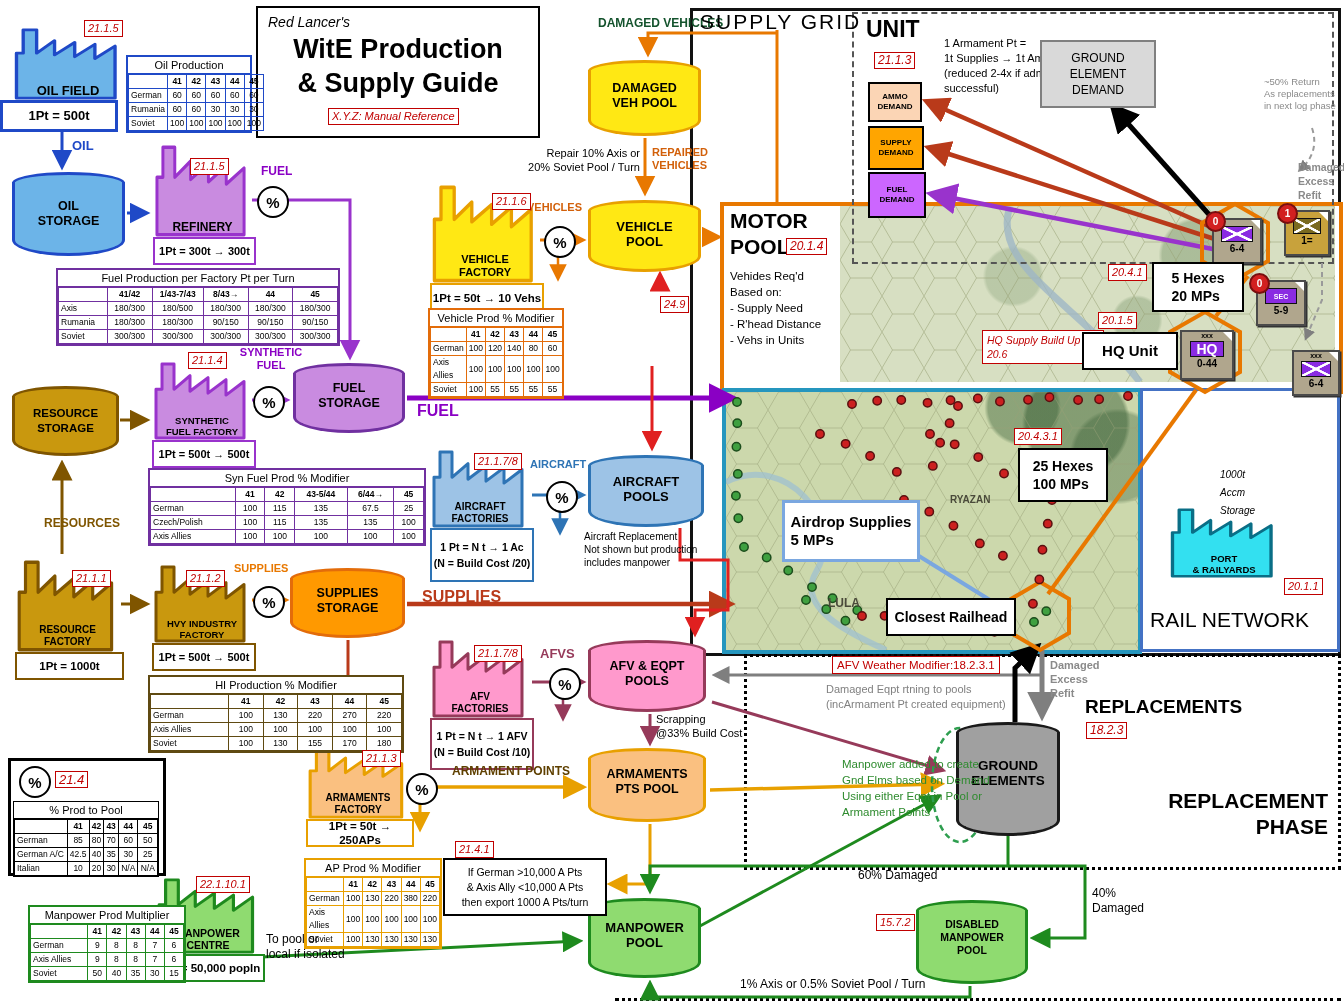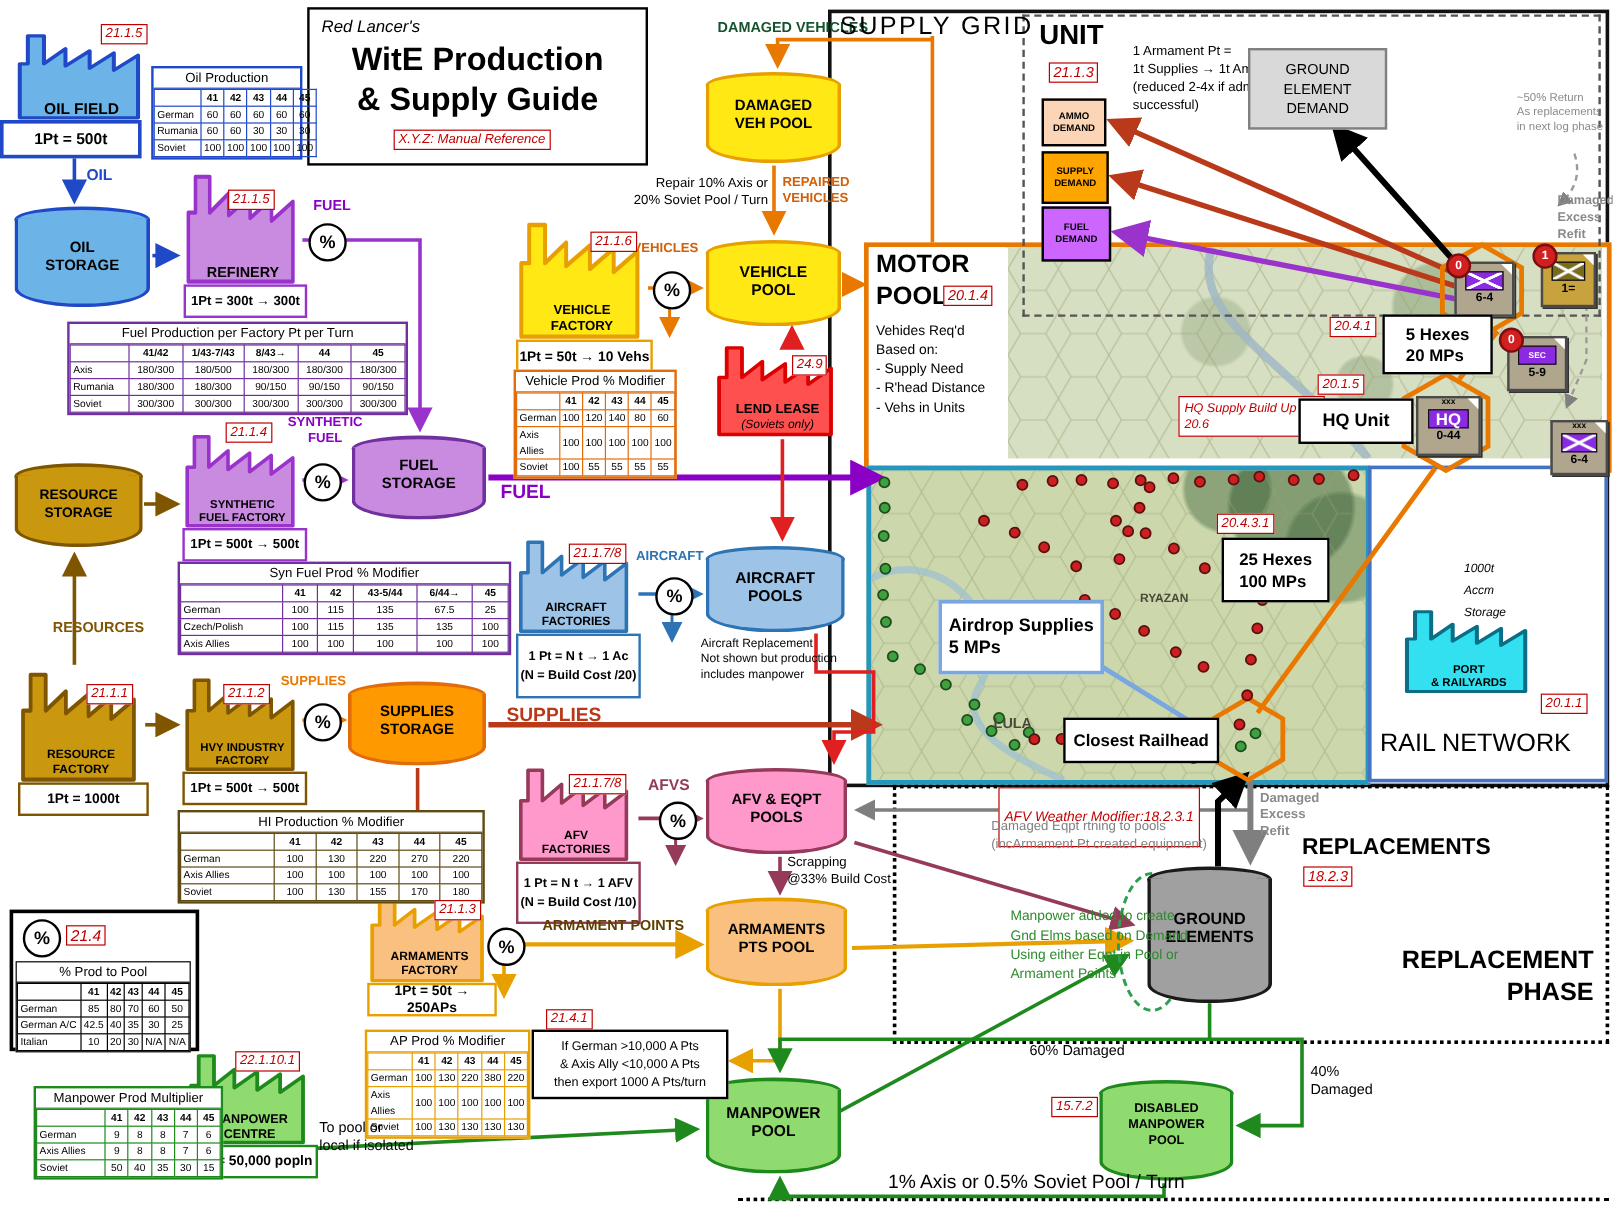--- a/index.html
+++ b/index.html
@@ -388,27 +388,20 @@
   <div class="lbl-flow" style="left:527px;top:201px;color:#D2600A;font-size:11px">VEHICLES</div>
   <div class="pct" style="left:544px;top:226px">%</div>
   <div class="cyl" style="left:588px;top:200px;width:113px;height:72px;--fc:#FFE814;--bc:#E8A000">
     <div class="capt"></div>
       <div class="tube"></div>
     <div class="lbl ml" style="top:26%;font-size:13px">VEHICLE
 POOL</div>
   </div>
   <div class="tbl ml" style="left:428px;top:308px;width:132px;--tb:#E36C0A"><div class="tbl-title">Vehicle Prod % Modifier</div><table><tbody><tr><td></td><th>41</th><th>42</th><th>43</th><th>44</th><th>45</th></tr><tr><th class="rh">German</th><td>100</td><td>120</td><td>140</td><td>80</td><td>60</td></tr><tr><th class="rh">Axis Allies</th><td>100</td><td>100</td><td>100</td><td>100</td><td>100</td></tr><tr><th class="rh">Soviet</th><td>100</td><td>55</td><td>55</td><td>55</td><td>55</td></tr></tbody></table></div>
 
-  <div class="factory" style="left:595px;top:288px;width:106px;height:76px;--fc:#FF5050;--bc:#DD0000">
-      <svg viewBox="0 0 100 80" preserveAspectRatio="none">
-        <polygon points="10,2 22,2 22,28 38,14 38,30 56,16 56,32 74,18 74,34 92,20 92,78 4,78 4,28 10,28" fill="var(--fc)" stroke="var(--bc)" stroke-width="3" stroke-linejoin="round"></polygon>
-      </svg>
-    <div class="flabel" style="bottom:22%;font-size:11px">LEND LEASE</div>
-    <div class="flabel" style="bottom:4%;font-style:italic;font-weight:normal;font-size:10px">(Soviets only)</div>
-  </div>
   <div class="refbox" style="left:660px;top:296px">24.9</div>
 
   <div class="factory" style="left:430px;top:450px;width:100px;height:78px;--fc:#9DC3E6;--bc:#2E74B5">
       <svg viewBox="0 0 100 80" preserveAspectRatio="none">
         <polygon points="10,2 22,2 22,28 38,14 38,30 56,16 56,32 74,18 74,34 92,20 92,78 4,78 4,28 10,28" fill="var(--fc)" stroke="var(--bc)" stroke-width="3" stroke-linejoin="round"></polygon>
       </svg>
     <div class="flabel ml" style="font-size:10px;line-height:12px">AIRCRAFT
 FACTORIES</div>
   </div>
   <div class="refbox" style="left:474px;top:453px">21.1.7/8</div>
@@ -464,21 +457,21 @@
   <div class="cyl" style="left:916px;top:900px;width:112px;height:84px;--fc:#8FDB70;--bc:#1E8A1E">
     <div class="capt"></div>
       <div class="tube"></div>
     <div class="lbl ml" style="top:22%;font-size:10.5px;line-height:13px">DISABLED
 MANPOWER
 POOL</div>
   </div>
   <div class="note" style="left:858px;top:868px;font-size:12px">60% Damaged</div>
   <div class="note ml" style="left:1092px;top:886px;font-size:12px;line-height:15px">40%
 Damaged</div>
-  <div class="note" style="left:740px;top:977px;font-size:16px">1% Axis or 0.5% Soviet Pool / Turn</div>
+  <div class="note" style="left:740px;top:977px;font-size:12px">1% Axis or 0.5% Soviet Pool / Turn</div>
   <div class="abs" style="left:615px;top:998px;width:726px;height:0;border-top:3px dotted #000;z-index:20"></div>
 
   <div class="abs" style="left:690px;top:8px;width:645px;height:642px;border:3px solid #111;background:#fff;z-index:2"></div>
   <div class="note" style="left:700px;top:10px;font-size:21px;letter-spacing:2px;z-index:45">SUPPLY GRID</div>
 
   <div class="abs" style="left:852px;top:12px;width:478px;height:248px;border:2px dashed #555;z-index:28"></div>
   <div class="note" style="left:866px;top:16px;font-size:23px;font-weight:bold;z-index:45">UNIT</div>
   <div class="refbox" style="left:874px;top:52px;font-size:12px">21.1.3</div>
   <div class="note ml" style="left:944px;top:36px;width:210px;font-size:11px;line-height:15px">1 Armament Pt =
 1t Supplies → 1t Ammo
@@ -597,22 +590,22 @@
       <svg viewBox="0 0 100 80" preserveAspectRatio="none">
         <polygon points="10,2 22,2 22,28 38,14 38,30 56,16 56,32 74,18 74,34 92,20 92,78 4,78 4,28 10,28" fill="var(--fc)" stroke="var(--bc)" stroke-width="3" stroke-linejoin="round"></polygon>
       </svg>
     <div class="flabel ml" style="font-size:9.5px;line-height:11px">PORT
 &amp; RAILYARDS</div>
   </div>
   <div class="refbox" style="left:1284px;top:578px">20.1.1</div>
   <div class="note" style="left:1150px;top:608px;font-size:21px;z-index:40">RAIL NETWORK</div>
 
   <div class="abs" style="left:744px;top:654px;width:591px;height:210px;border:3px dotted #000;z-index:15"></div>
-  <div class="abs" style="left:832px;top:656px;background:#fff;border:1.5px solid #C00000;color:#C00000;font-style:italic;
-              font-size:11.5px;padding:16px 4px;line-height:16px;z-index:45">AFV Weather Modifier:18.2.3.1</div>
+  <div class="abs" style="left:832px;top:656px;background:#fff;border:1.5px solid #C00000;color:#C00000;
+              font-size:11.5px;padding:0 4px;line-height:16px;z-index:45">AFV Weather Modifier:18.2.3.1</div>
   <div class="note ml" style="left:826px;top:682px;color:#808080;font-size:11px;line-height:15px;z-index:45">Damaged Eqpt rtning to pools
 (incArmament  Pt created equipment)</div>
   <div class="note ml" style="left:842px;top:756px;color:#2E8B2E;font-size:11.5px;line-height:16px;z-index:45">Manpower added to create
 Gnd Elms based on Demand
 Using either Eqpt in Pool or
 Armament Points</div>
   <div class="note ml" style="left:1050px;top:658px;color:#8a8a8a;font-weight:bold;font-size:11px;line-height:14px;z-index:45">Damaged
 Excess
 Refit</div>
   <div class="cyl" style="left:956px;top:722px;width:104px;height:114px;--fc:#A0A0A0;--bc:#1a1a1a;z-index:40">

